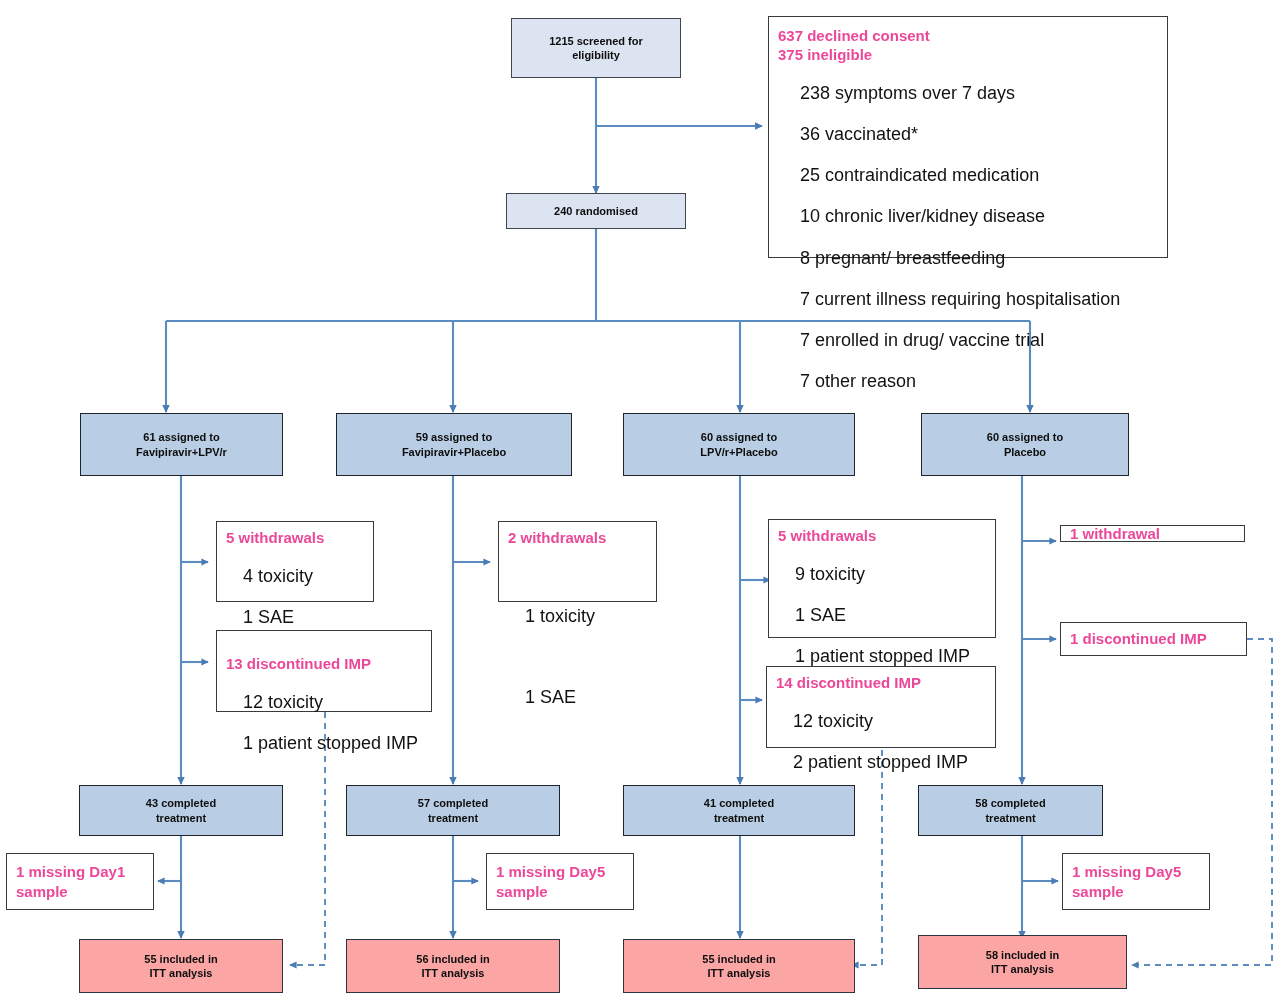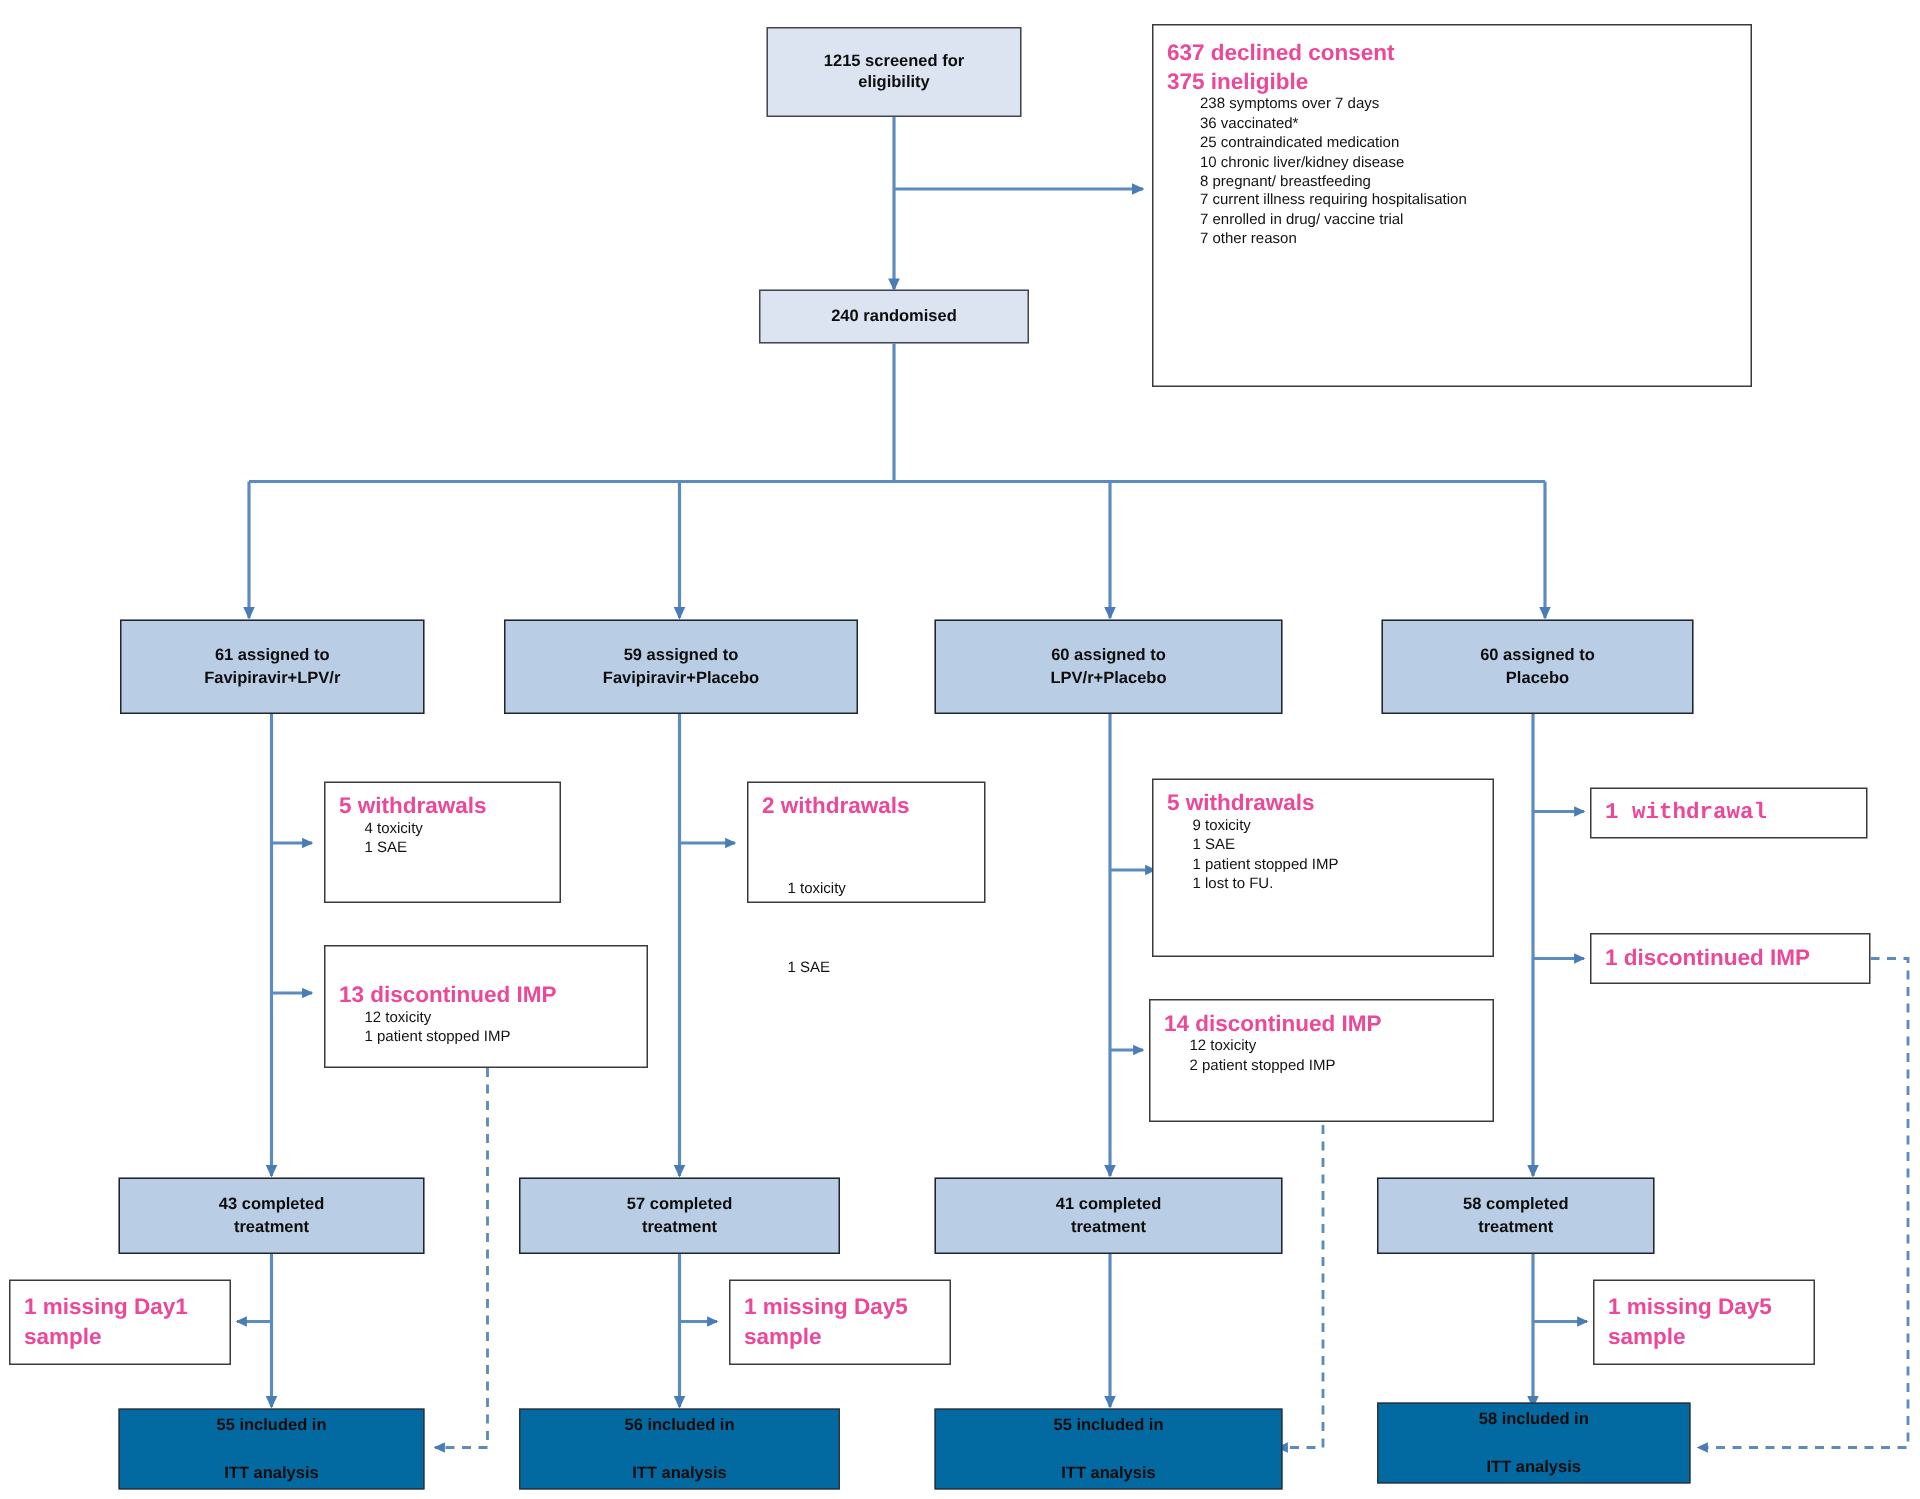--- a/index.html
+++ b/index.html
@@ -7,25 +7,25 @@
   #stage{position:relative;width:1280px;height:999px;background:#ffffff;overflow:hidden;}
   svg#wires{position:absolute;left:0;top:0;width:1280px;height:999px;pointer-events:none;}
   .box{position:absolute;box-sizing:border-box;display:flex;flex-direction:column;justify-content:center;
        border:1.6px solid #3f3f3f;}
   .box .ln{display:block;line-height:1.28;}
   .ctr{text-align:center;}
   .lft{text-align:left;}
   
   .f-pale{background:#dce4f2;border-color:#41464e;}
   .f-lite{background:#b9cde4;border-color:#20252c;}
-  .f-mid {background:#0369a1;border-color:#2c3440;justify-content:space-between;}
+  .f-mid {background:#fca5a5;border-color:#2c3440;}
   .f-white{background:#ffffff;border-color:#3a3a3a;}
   .t16b{font-size:11px;font-weight:bold;color:#0d0d0d;}
   .t15b{font-size:15px;font-weight:bold;color:#ec4899;}
-  .t15 {font-size:10px;color:#121212;}
+  .t15 {font-size:18px;color:#121212;margin-top:18px;}
   .pad{padding:4px 9px;}
   .padc{padding:3px 6px;}
   .indent{padding-left:17px;}
   .indent2{padding-left:22px;}
 </style>
 </head>
 <body>
 
 <div id="stage">
 
@@ -177,21 +177,21 @@
   </div>
   <div class="box f-mid ctr padc" style="left:623px;top:939px;width:232px;height:54px;">
     <span class="ln t16b">55 included in</span>
     <span class="ln t16b">ITT analysis</span>
   </div>
 
   <div class="box f-lite ctr padc" style="left:921px;top:413px;width:208px;height:63px;">
     <span class="ln t16b">60 assigned to</span>
     <span class="ln t16b">Placebo</span>
   </div>
-  <div class="box f-white lft pad" style="left:1060px;top:525px;width:185px;height:34px;font-family:Liberation Mono, monospace;">
+  <div class="box f-white lft pad" style="left:1060px;top:525px;width:185px;height:17px;">
     <span class="ln t15b">1 withdrawal</span>
   </div>
   <div class="box f-white lft pad" style="left:1060px;top:622px;width:187px;height:34px;">
     <span class="ln t15b">1 discontinued IMP</span>
   </div>
   <div class="box f-lite ctr padc" style="left:918px;top:785px;width:185px;height:51px;">
     <span class="ln t16b">58 completed</span>
     <span class="ln t16b">treatment</span>
   </div>
   <div class="box f-white lft pad" style="left:1062px;top:853px;width:148px;height:57px;">

